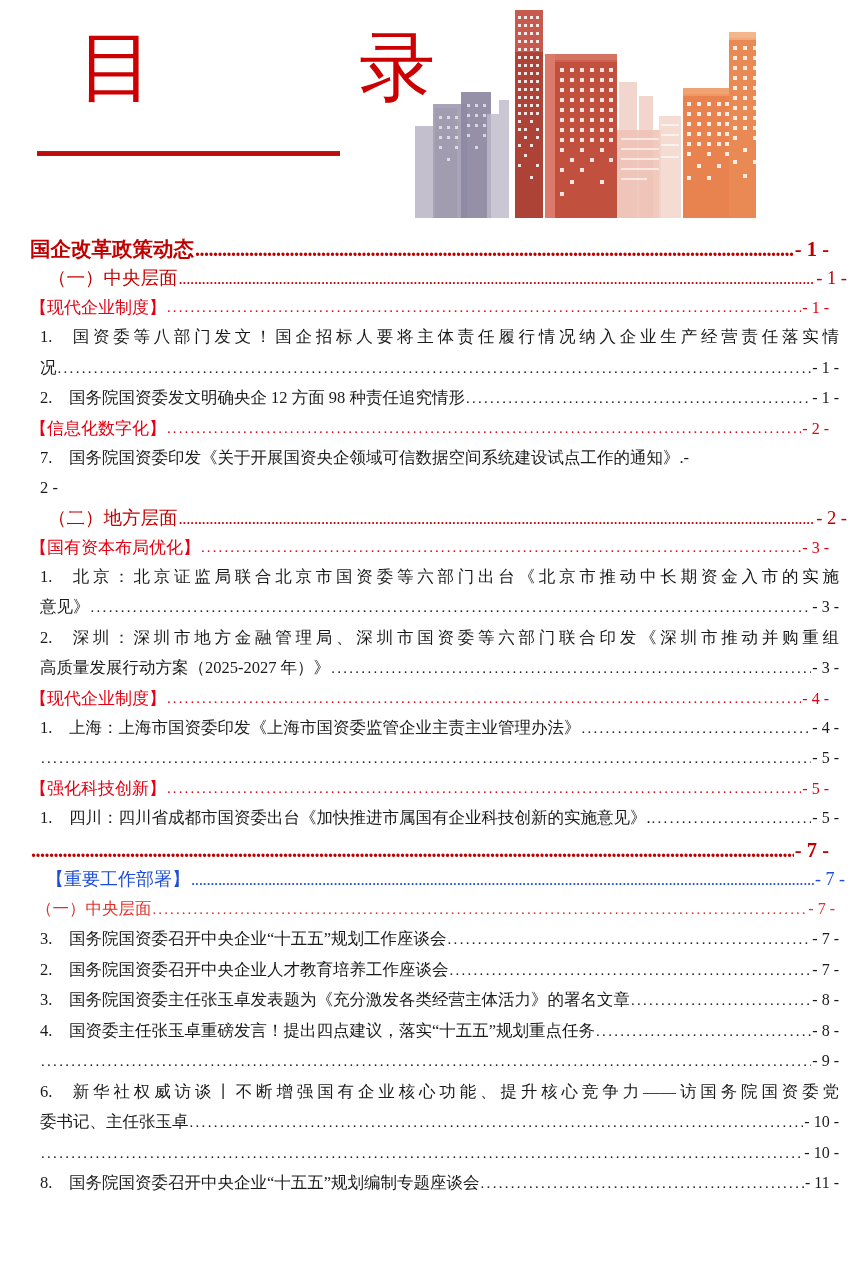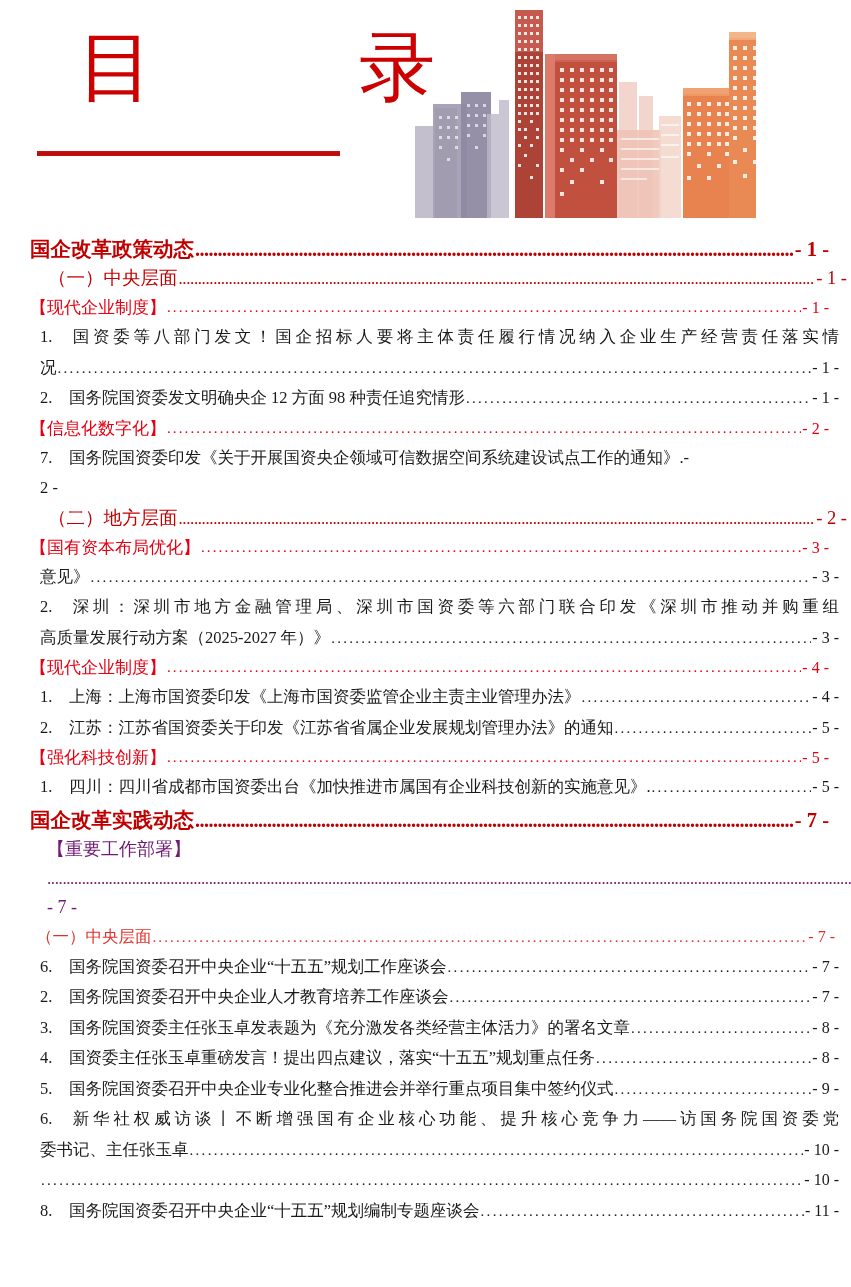--- a/index.html
+++ b/index.html
@@ -94,25 +94,24 @@
   .lvl2 {
     color: #C00000;
     font-size: 18.5px;
     line-height: 29px;
     padding-left: 18px;
   }
   .lvl2 .lead { letter-spacing: -0.4px; font-size: 17px; }
 
   
   .lvl2b {
-    color: #701a75;
+    color: #1d4ed8;
     font-size: 18px;
     line-height: 29px;
     padding-left: 16px;
-    flex-direction: column;
   }
   .lvl2b .lead { letter-spacing: -0.4px; font-size: 17px; }
 
   
   .lvl3 {
     color: #E60012;
     font-size: 17px;
     line-height: 29px;
     padding-left: 0;
     align-items: center;
@@ -548,20 +547,21 @@
       <span class="lbl">（二）地方层面</span>
       <span class="lead">................................................................................................................................................................................................................................................</span>
       <span class="pg">- 2 -</span>
     </div>
     <div class="row lvl3">
       <span class="lbl">【国有资本布局优化】</span>
       <span class="lead">................................................................................................................................................................................................................................................</span>
       <span class="pg">- 3 -</span>
     </div>
     <div class="row entry wrap">
+      <span class="wtext">1. 北京：北京证监局联合北京市国资委等六部门出台《北京市推动中长期资金入市的实施</span>
       <div class="wfoot">
         <span class="lbl">意见》</span>
         <span class="lead">........................................................................................................................................................................................................</span>
         <span class="pg">- 3 -</span>
       </div>
     </div>
     <div class="row entry wrap">
       <span class="wtext">2. 深圳：深圳市地方金融管理局、深圳市国资委等六部门联合印发《深圳市推动并购重组</span>
       <div class="wfoot">
         <span class="lbl">高质量发展行动方案（2025-2027 年）》</span>
@@ -573,71 +573,68 @@
       <span class="lbl">【现代企业制度】</span>
       <span class="lead">................................................................................................................................................................................................................................................</span>
       <span class="pg">- 4 -</span>
     </div>
     <div class="row entry">
       <span class="lbl">1. 上海：上海市国资委印发《上海市国资委监管企业主责主业管理办法》</span>
       <span class="lead">................................................................................................................................................................................................................................................</span>
       <span class="pg">- 4 -</span>
     </div>
     <div class="row entry">
-      <span class="lbl">2. 江苏：江苏省国资委关于印发《江苏省省属企业发展规划管理办法》的通知</span>
       <span class="lead">................................................................................................................................................................................................................................................</span>
       <span class="pg">- 5 -</span>
     </div>
     <div class="row lvl3">
       <span class="lbl">【强化科技创新】</span>
       <span class="lead">................................................................................................................................................................................................................................................</span>
       <span class="pg">- 5 -</span>
     </div>
     <div class="row entry">
       <span class="lbl">1. 四川：四川省成都市国资委出台《加快推进市属国有企业科技创新的实施意见》.</span>
       <span class="lead">................................................................................................................................................................................................................................................</span>
       <span class="pg">- 5 -</span>
     </div>
     <div class="row lvl1">
-      <span class="lbl">国企改革实践动态</span>
       <span class="lead">................................................................................................................................................................................................................................................</span>
       <span class="pg">- 7 -</span>
     </div>
     <div class="row lvl2b">
       <span class="lbl">【重要工作部署】</span>
       <span class="lead">................................................................................................................................................................................................................................................</span>
       <span class="pg">- 7 -</span>
     </div>
     <div class="row lvl3b">
       <span class="lbl">（一）中央层面</span>
       <span class="lead">................................................................................................................................................................................................................................................</span>
       <span class="pg">- 7 -</span>
     </div>
     <div class="row entry">
-      <span class="lbl">6. 国务院国资委召开中央企业“十五五”规划工作座谈会</span>
+      <span class="lbl">3. 国务院国资委召开中央企业“十五五”规划工作座谈会</span>
       <span class="lead">................................................................................................................................................................................................................................................</span>
       <span class="pg">- 7 -</span>
     </div>
     <div class="row entry">
       <span class="lbl">2. 国务院国资委召开中央企业人才教育培养工作座谈会</span>
       <span class="lead">................................................................................................................................................................................................................................................</span>
       <span class="pg">- 7 -</span>
     </div>
     <div class="row entry">
       <span class="lbl">3. 国务院国资委主任张玉卓发表题为《充分激发各类经营主体活力》的署名文章</span>
       <span class="lead">................................................................................................................................................................................................................................................</span>
       <span class="pg">- 8 -</span>
     </div>
     <div class="row entry">
       <span class="lbl">4. 国资委主任张玉卓重磅发言！提出四点建议，落实“十五五”规划重点任务</span>
       <span class="lead">................................................................................................................................................................................................................................................</span>
       <span class="pg">- 8 -</span>
     </div>
     <div class="row entry">
-      <span class="lbl">5. 国务院国资委召开中央企业专业化整合推进会并举行重点项目集中签约仪式</span>
       <span class="lead">................................................................................................................................................................................................................................................</span>
       <span class="pg">- 9 -</span>
     </div>
     <div class="row entry wrap">
       <span class="wtext">6. 新华社权威访谈丨不断增强国有企业核心功能、提升核心竞争力——访国务院国资委党</span>
       <div class="wfoot">
         <span class="lbl">委书记、主任张玉卓</span>
         <span class="lead">........................................................................................................................................................................................................</span>
         <span class="pg">- 10 -</span>
       </div>

